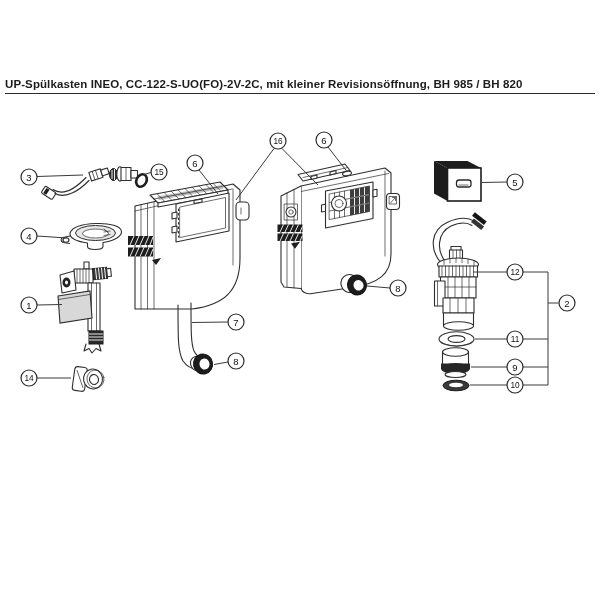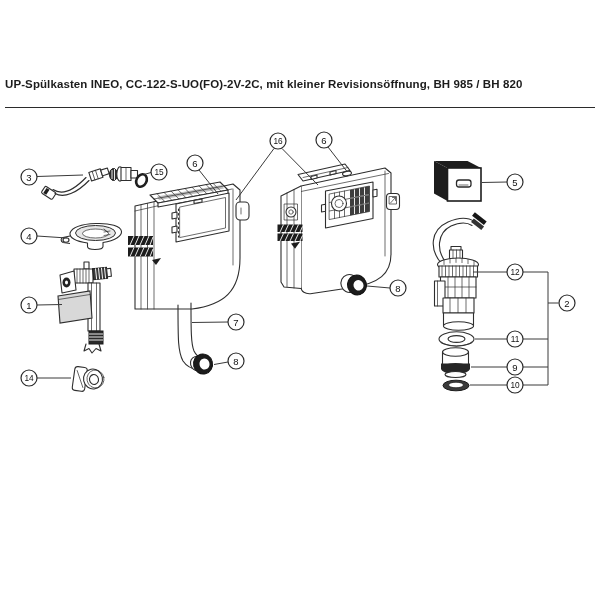--- a/index.html
+++ b/index.html
@@ -2,21 +2,21 @@
 <html><head>
 <meta charset="utf-8">
 <style>
   html,body{margin:0;padding:0;}
   body{
     width:600px;height:600px;position:relative;background:#fff;overflow:hidden;
     font-family:"Liberation Sans",sans-serif;
   }
   .title-block{
     position:absolute;left:5px;right:5px;top:78px;
-    border-bottom:1.5px solid #2b2b2b;padding-bottom:17px;
+    border-bottom:1.5px solid #2b2b2b;padding-bottom:3px;
   }
   .title-block .t{
     font-size:11.5px;font-weight:bold;color:#1c1c1c;letter-spacing:0.1px;white-space:nowrap;
   }
   svg{position:absolute;left:0;top:0;}
   .ln{stroke:#2e2e2e;stroke-width:1.1;fill:none;stroke-linecap:round;stroke-linejoin:round;}
   .thin{stroke-width:0.7;}
   .fw{fill:#fff;stroke:#2e2e2e;stroke-width:1.1;stroke-linejoin:round;}
   .fg{fill:#d8d8d8;stroke:#2e2e2e;stroke-width:1.1;}
   .fd{fill:#1d1d1d;stroke:none;}

